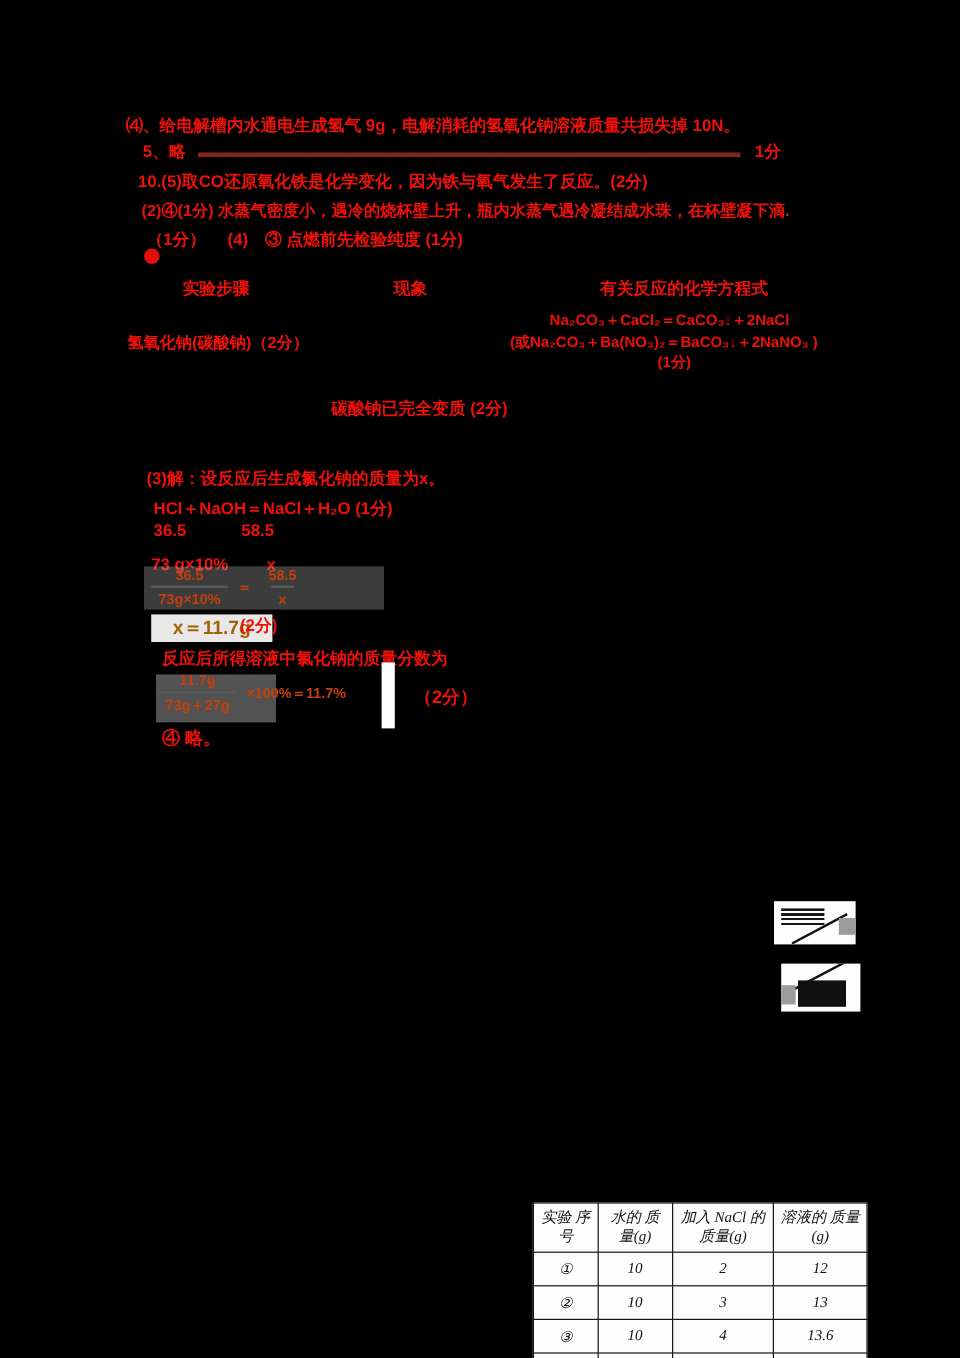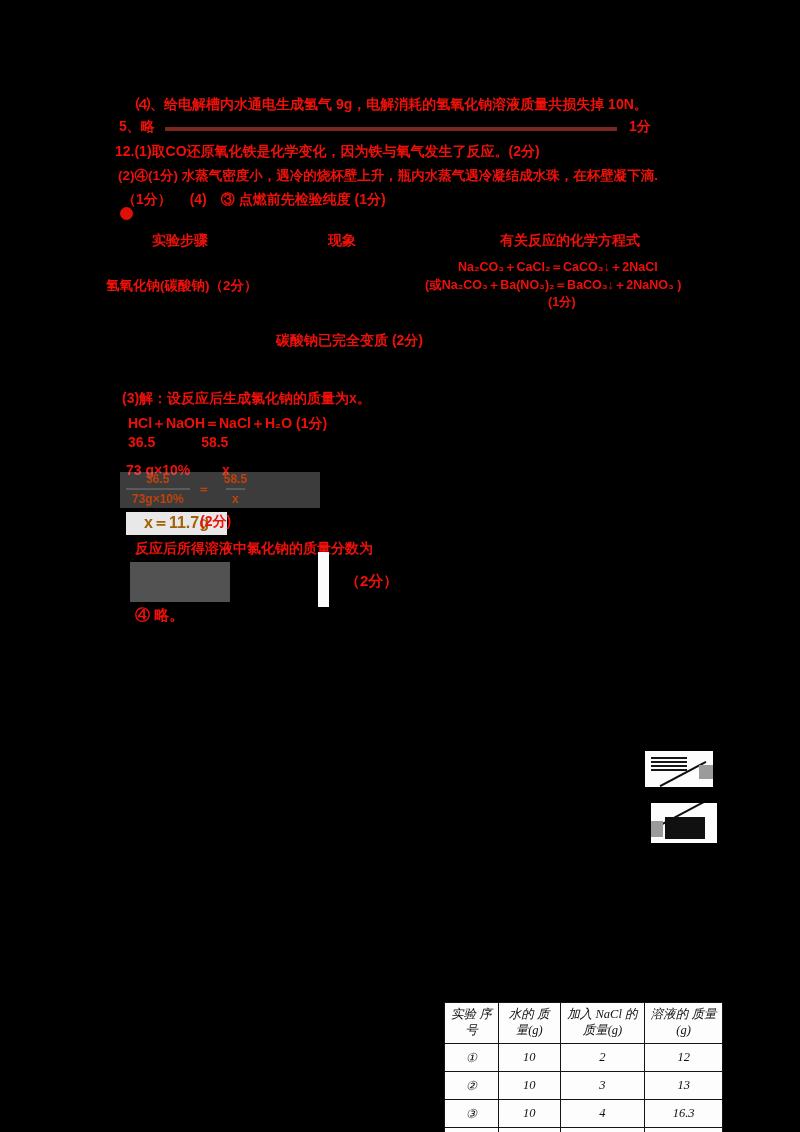--- a/index.html
+++ b/index.html
@@ -31,27 +31,27 @@
   .data-table th,.data-table td{border:1.5px solid #141414;text-align:center;vertical-align:middle;
     font-size:12.5px;font-weight:normal;padding:2px 4px;font-style:italic;}
   .data-table th{height:36px;line-height:1.25;}
   .data-table td{height:23px;}
 </style>
 </head>
 <body>
 
 <div class="canvas">
 
-  <div class="red" style="left:136px;top:96px;">⑷、给电解槽内水通电生成氢气 9g，电解消耗的氢氧化钠溶液质量共损失掉 10N。</div>
+  <div class="red" style="left:105px;top:96px;">⑷、给电解槽内水通电生成氢气 9g，电解消耗的氢氧化钠溶液质量共损失掉 10N。</div>
 
   <div class="red" style="left:119px;top:118px;">5、略</div>
   <div class="underline-blank" style="left:165px;top:127px;width:452px;"></div>
   <div class="red" style="left:629px;top:118px;">1分</div>
 
-  <div class="red" style="left:115px;top:143px;">12.(1)取CO还原氧化铁是化学变化，因为铁与氧气发生了反应。(2分)</div>
+  <div class="red" style="left:115px;top:143px;">10.(5)取CO还原氧化铁是化学变化，因为铁与氧气发生了反应。(2分)</div>
   <div class="red" style="left:118px;top:167px;font-size:13.5px;">(2)④(1分)  水蒸气密度小，遇冷的烧杯壁上升，瓶内水蒸气遇冷凝结成水珠，在杯壁凝下滴.</div>
   <div class="red" style="left:122px;top:191px;">（1分）　 (4)　③ 点燃前先检验纯度 (1分)</div>
 
   <div class="bullet-dot" style="left:120px;top:207px;"></div>
 
   <div class="red" style="left:152px;top:232px;">实验步骤</div>
   <div class="red" style="left:328px;top:232px;">现象</div>
   <div class="red" style="left:500px;top:232px;">有关反应的化学方程式</div>
 
   <div class="red-sm" style="left:458px;top:259px;">Na₂CO₃＋CaCl₂＝CaCO₃↓＋2NaCl</div>
@@ -78,20 +78,27 @@
       <span class="den">x</span>
     </span>
   </div>
 
   <div class="xval" style="left:126px;top:512px;">x＝11.7g</div>
   <div class="red" style="left:200px;top:513px;">(2分)</div>
 
   <div class="red" style="left:135px;top:540px;">反应后所得溶液中氯化钠的质量分数为</div>
 
   <div class="white-patch" style="left:130px;top:562px;width:100px;height:40px;opacity:.35;"></div>
+  <div class="frac-wrap" style="left:132px;top:560px;">
+    <span class="frac">
+      <span class="num">11.7g</span>
+      <span class="den">73g＋27g</span>
+    </span>
+    <span>×100%＝11.7%</span>
+  </div>
   <div class="artifact-bar" style="left:318px;top:552px;width:11px;height:55px;"></div>
   <div class="red" style="left:345px;top:572px;font-size:15px;">（2分）</div>
 
   <div class="red" style="left:135px;top:606px;font-size:15px;">④ 略。</div>
 
 
   <div class="thumb" style="left:645px;top:751px;width:68px;height:36px;">
     <span class="sketch-lines"></span>
     <span class="diag" style="left:12px;top:22px;"></span>
     <span class="gray-sq" style="right:0;top:14px;width:14px;height:14px;"></span>
@@ -127,21 +134,21 @@
       <tr>
         <td>②</td>
         <td>10</td>
         <td>3</td>
         <td>13</td>
       </tr>
       <tr>
         <td>③</td>
         <td>10</td>
         <td>4</td>
-        <td>16.3</td>
+        <td>13.6</td>
       </tr>
       <tr>
         <td>④</td>
         <td>10</td>
         <td>5</td>
         <td>13.6</td>
       </tr>
     </tbody>
   </table>
 

